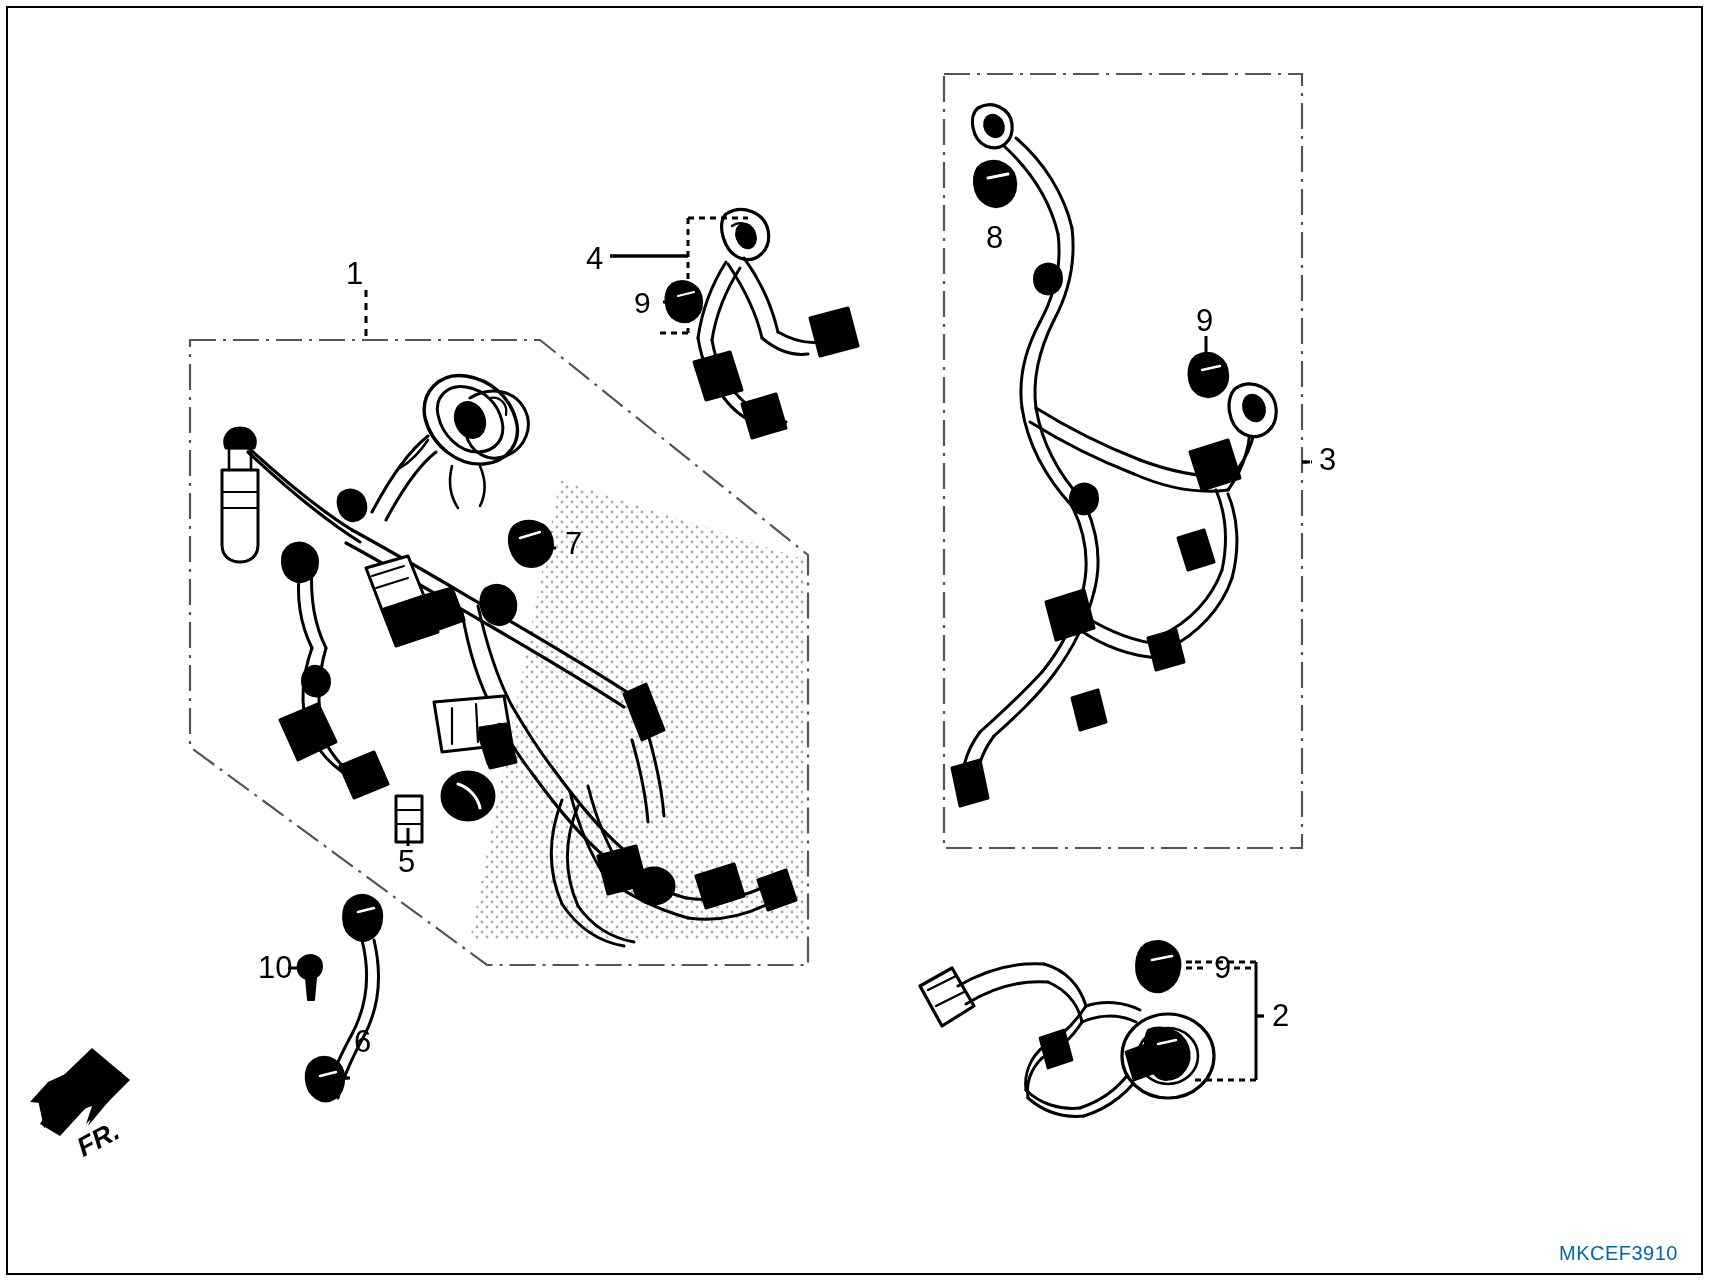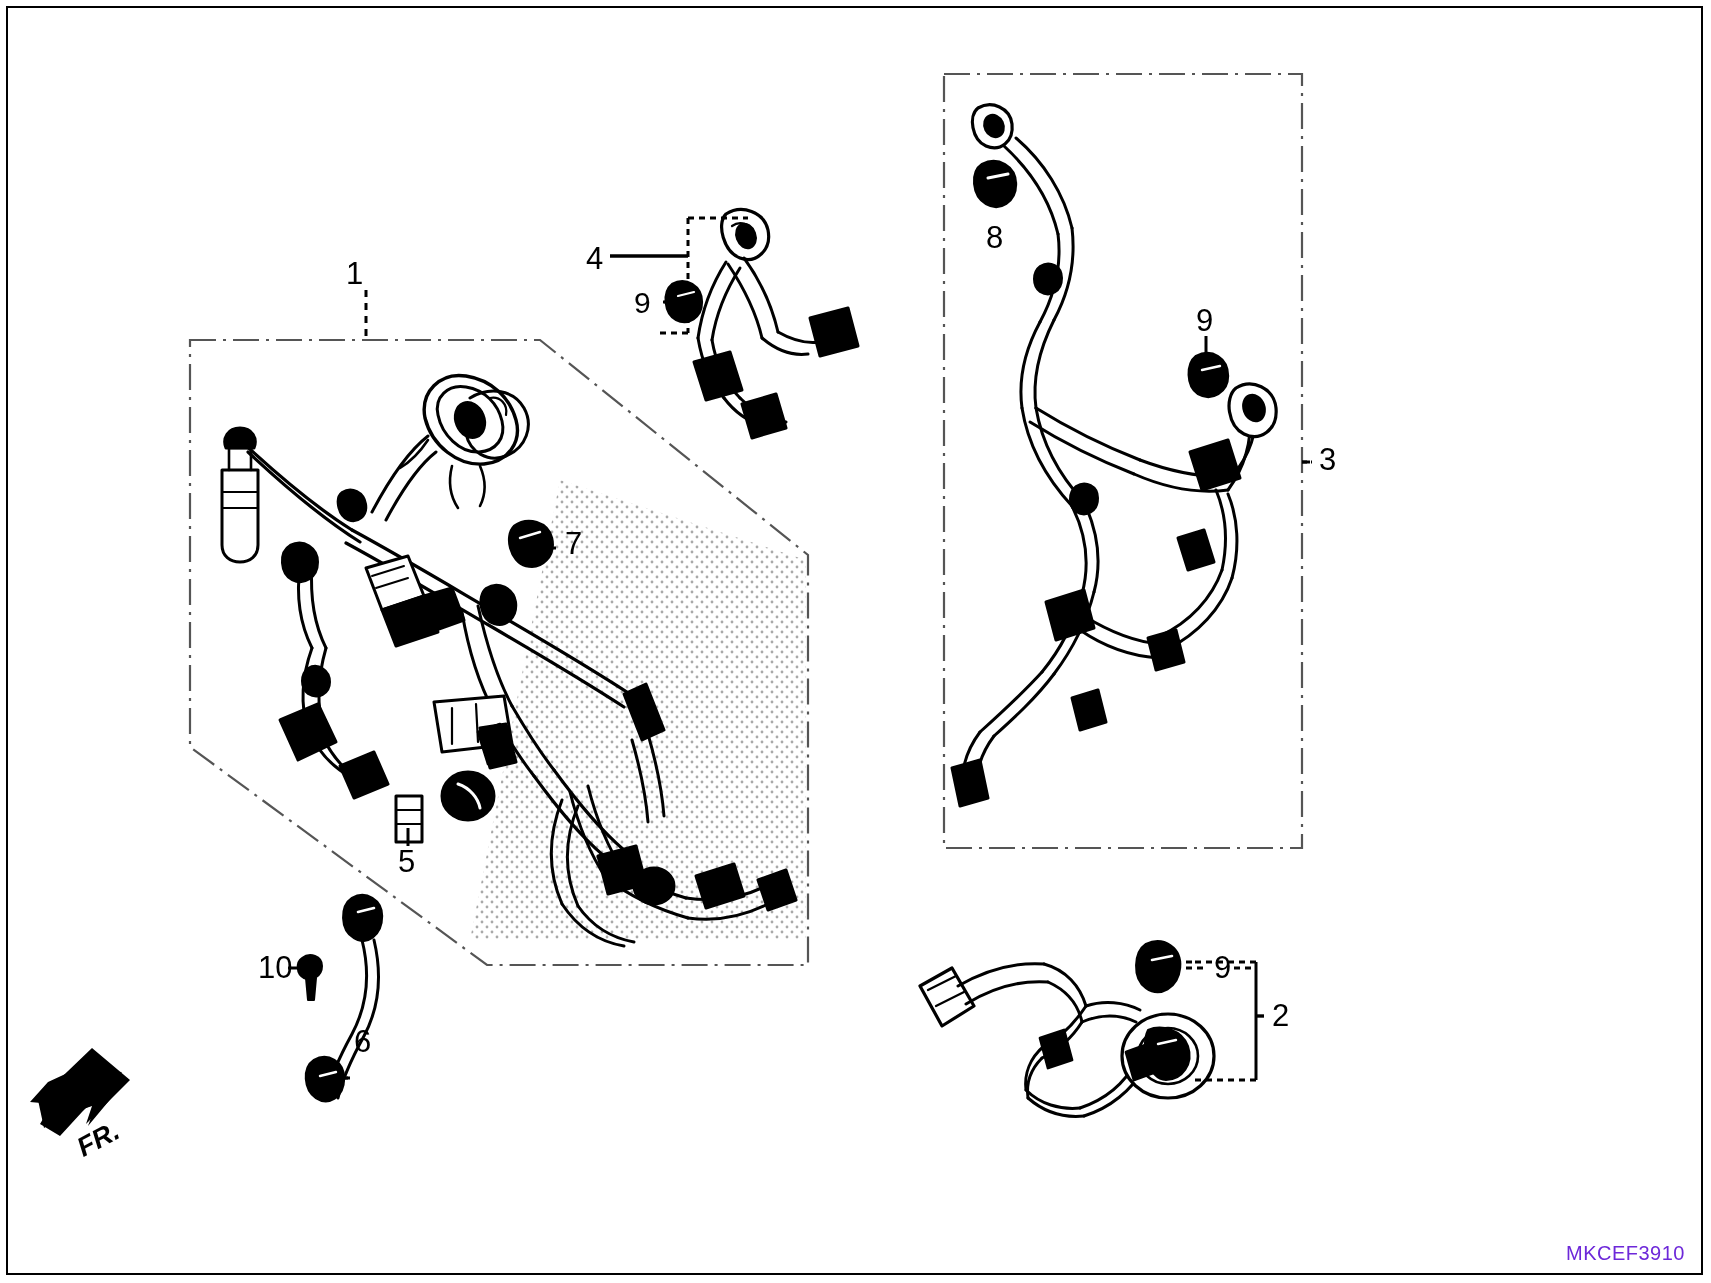--- a/index.html
+++ b/index.html
@@ -40,26 +40,26 @@
     font-size: 30px;
     font-weight: 400;
     color: #000;
     line-height: 1;
     white-space: nowrap;
     user-select: none;
   }
   .lbl.big { font-size: 31px; }
   #diagram-code {
     position: absolute;
-    right: 26px;
+    right: 33px;
     bottom: 18px;
     font-size: 20px;
     letter-spacing: 0.5px;
     font-family: "Liberation Sans", sans-serif;
-    color: #6d28d9;
+    color: #0369a1;
   }
   #fr-text {
     position: absolute;
     left: 72px;
     top: 1136px;
     font-size: 27px;
     font-weight: bold;
     font-style: italic;
     color: #000;
     transform: rotate(-28deg);

